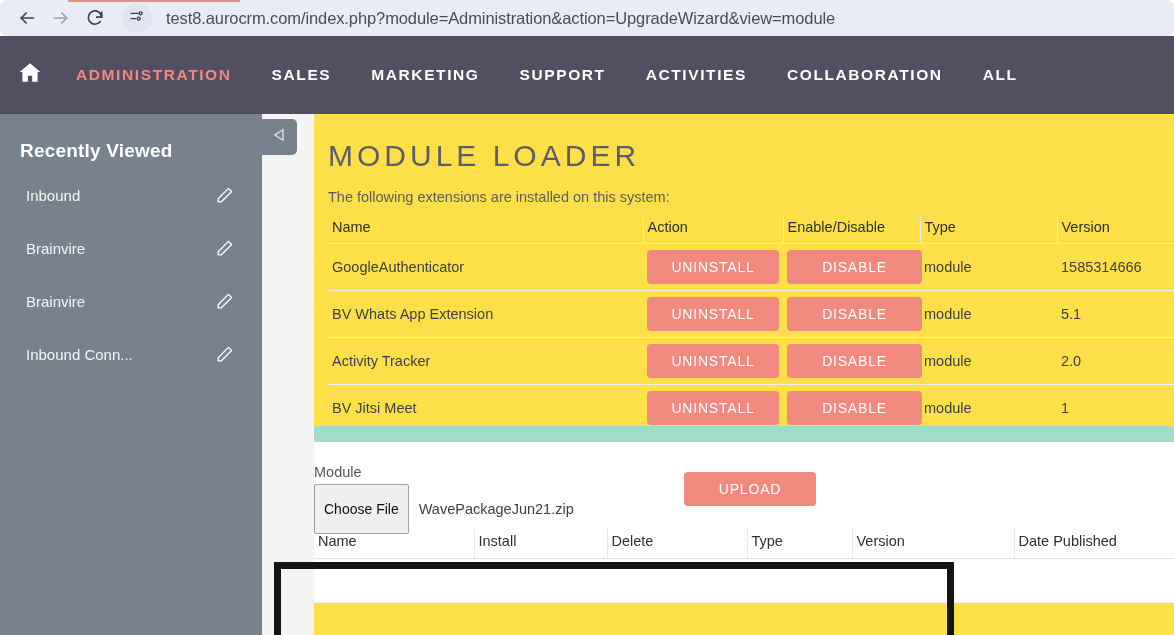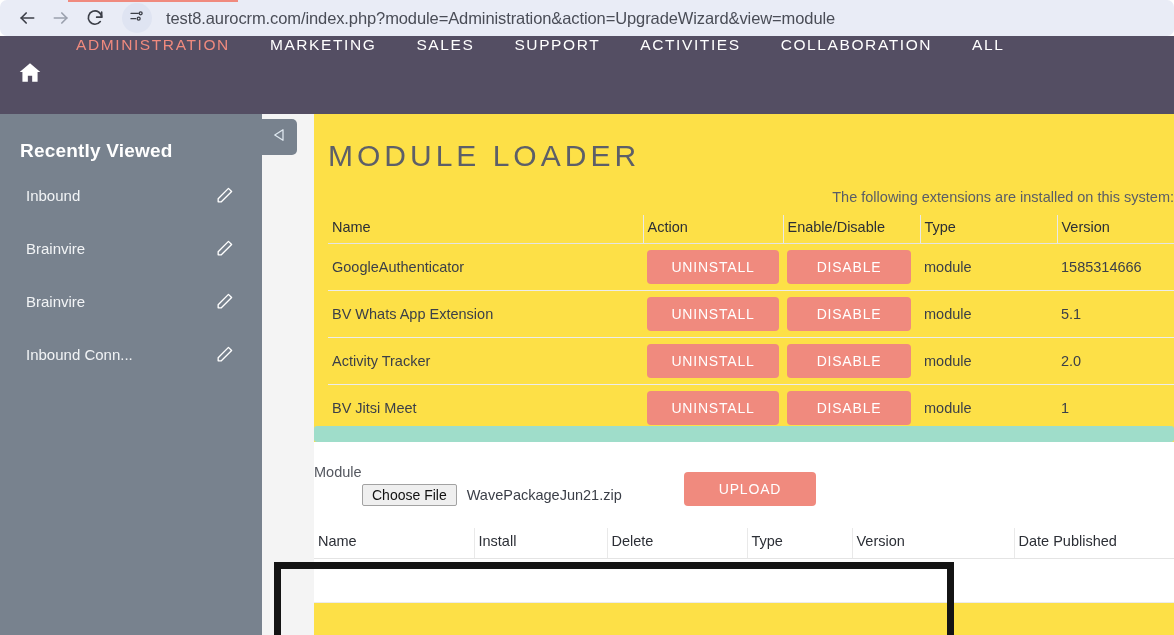--- a/index.html
+++ b/index.html
@@ -53,27 +53,27 @@
     padding-left: 8px;
     position: relative;
   }
   #home-icon-wrap {
     width: 44px;
     display: flex; align-items: center; justify-content: center;
     margin-right: 4px;
   }
   .nav-item {
     font-size: 15.5px;
-    font-weight: normal;
+    font-weight: bold;
     letter-spacing: 1.6px;
     color: #ffffff;
     padding: 0 20px;
     white-space: nowrap;
     height: 78px;
-    display: flex; 
+    display: flex; align-items: center;
     position: relative;
   }
   .nav-item.active { color: #f08a7e; }
   .nav-item.active::before {
     content: "";
     position: absolute;
     top: -38px; left: 12px; right: 12px;
     height: 4px;
     background: #f08a7e;
   }
@@ -142,21 +142,20 @@
     font-size: 30px;
     font-weight: 300;
     letter-spacing: 4px;
     color: #5d5f68;
     margin-bottom: 16px;
   }
   #page-subtitle {
     font-size: 14.5px;
     color: #5a5d66;
     margin-bottom: 10px;
-    text-align: right;
   }
 
   table.modtable {
     width: 860px;
     border-collapse: collapse;
     table-layout: fixed;
   }
   table.modtable th {
     text-align: left;
     font-weight: normal;
@@ -181,21 +180,21 @@
     color: #ffffff;
     font-size: 14px;
     letter-spacing: 0.8px;
     border: none;
     border-radius: 4px;
     padding: 9px 0;
     width: 132px;
     text-align: center;
     cursor: pointer;
   }
-  .pill-btn.small { width: 124px; }
+  .pill-btn.small { width: 135px; }
 
   
   #green-strip {
     position: absolute;
     left: 0; right: 0;
     top: 312px;
     height: 16px;
     background: #9fddca;
     border-radius: 3px;
   }
@@ -220,23 +219,22 @@
     margin-bottom: 4px;
   }
   #file-row { display: flex; align-items: center; }
   #choose-file-btn {
     font-family: "Liberation Sans", sans-serif;
     font-size: 14px;
     color: #111;
     background: #efefef;
     border: 1px solid #a2a2a2;
     border-radius: 2px;
-    padding: 2px 9px;
+    padding: 16px 9px;
     cursor: pointer;
-    margin-left: 48px;
   }
   #file-name {
     font-size: 14.5px;
     color: #3b3f48;
     margin-left: 10px;
   }
   #upload-btn { margin-top: 8px; }
 
   table.uploadtable {
     width: 860px;
@@ -317,24 +315,24 @@
     <span>
       <svg width="26" height="26" viewBox="0 0 24 24" fill="#ffffff">
         <path d="M12 3 L2.5 11 H5 V20 H10 V14.5 H14 V20 H19 V11 H21.5 Z"></path>
       </svg>
     </span>
   </div>
   <div class="nav-item active">
       <span>ADMINISTRATION</span>
     </div>
   <div class="nav-item">
+      <span>SALES</span>
+    </div>
+  <div class="nav-item">
       <span>MARKETING</span>
-    </div>
-  <div class="nav-item">
-      <span>SALES</span>
     </div>
   <div class="nav-item">
       <span>SUPPORT</span>
     </div>
   <div class="nav-item">
       <span>ACTIVITIES</span>
     </div>
   <div class="nav-item">
       <span>COLLABORATION</span>
     </div>

